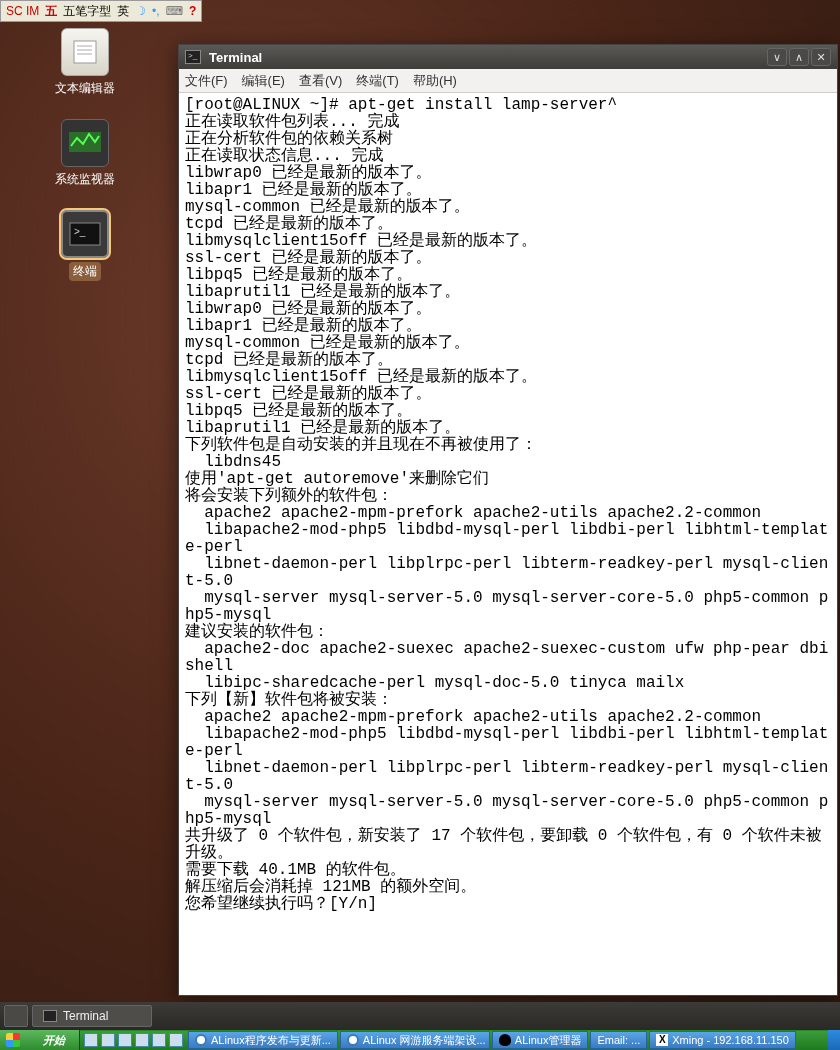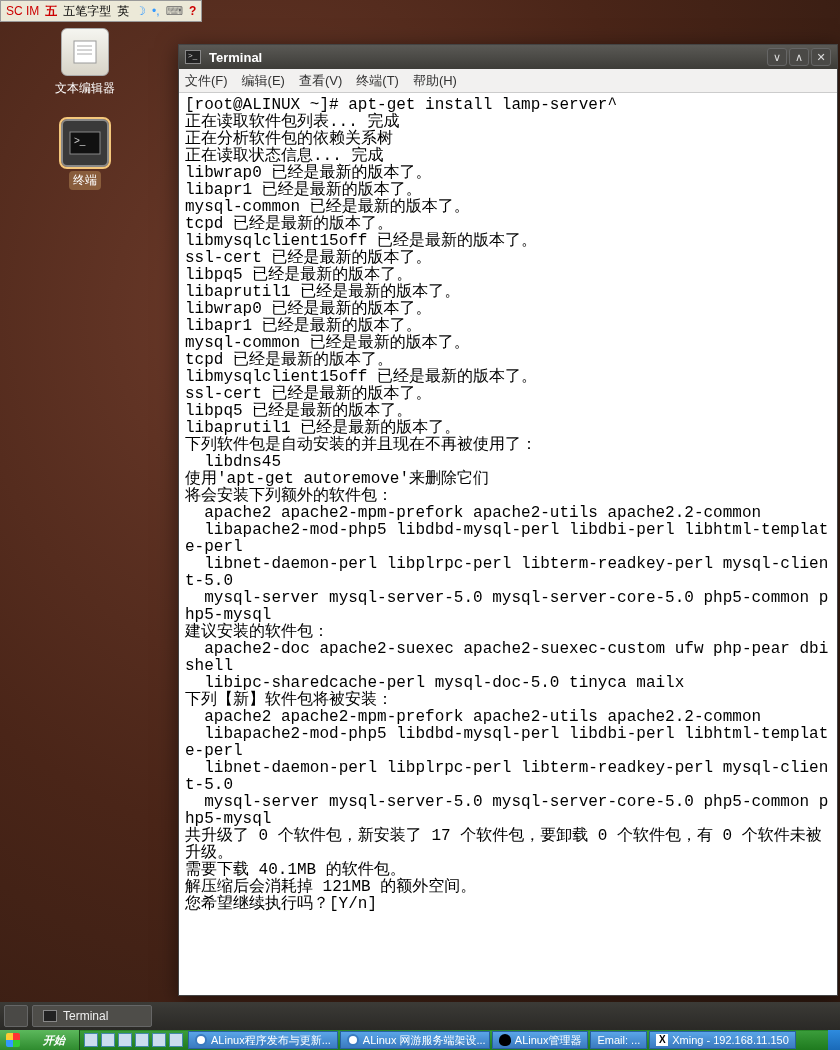--- a/index.html
+++ b/index.html
@@ -145,20 +145,29 @@
   <div class="desktop-icon">
     <div class="icon-box icon-text-editor">
       <svg width="30" height="30">
           <rect x="4" y="4" width="22" height="22" fill="#fff" stroke="#999"></rect>
           <line x1="7" y1="9" x2="22" y2="9" stroke="#aaa"></line>
           <line x1="7" y1="13" x2="22" y2="13" stroke="#aaa"></line>
           <line x1="7" y1="17" x2="22" y2="17" stroke="#aaa"></line>
         </svg>
     </div>
     <span>文本编辑器</span>
+  </div>
+  <div class="desktop-icon">
+    <div class="icon-box icon-monitor">
+      <svg width="40" height="30">
+          <rect x="4" y="4" width="32" height="20" fill="#2a6e2a"></rect>
+          <polyline points="6,18 12,10 18,16 24,6 30,14 34,8" fill="none" stroke="#5f5" stroke-width="2"></polyline>
+        </svg>
+    </div>
+    <span>系统监视器</span>
   </div>
   <div class="desktop-icon">
     <div class="icon-box icon-terminal selected">
       <svg width="34" height="26">
           <rect x="2" y="2" width="30" height="22" fill="#111" stroke="#888"></rect>
           <text x="6" y="14" fill="#ccc" font-size="10">&gt;_</text>
         </svg>
     </div>
     <span class="label-sel">终端</span>
   </div>

